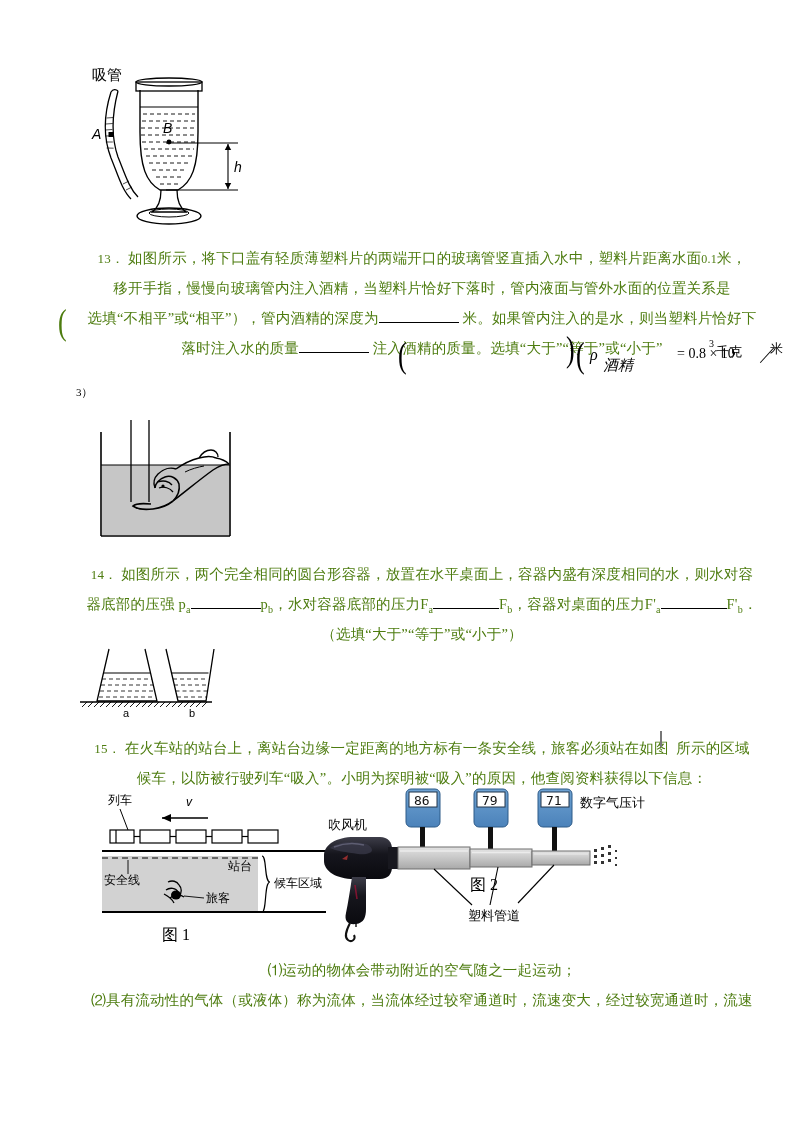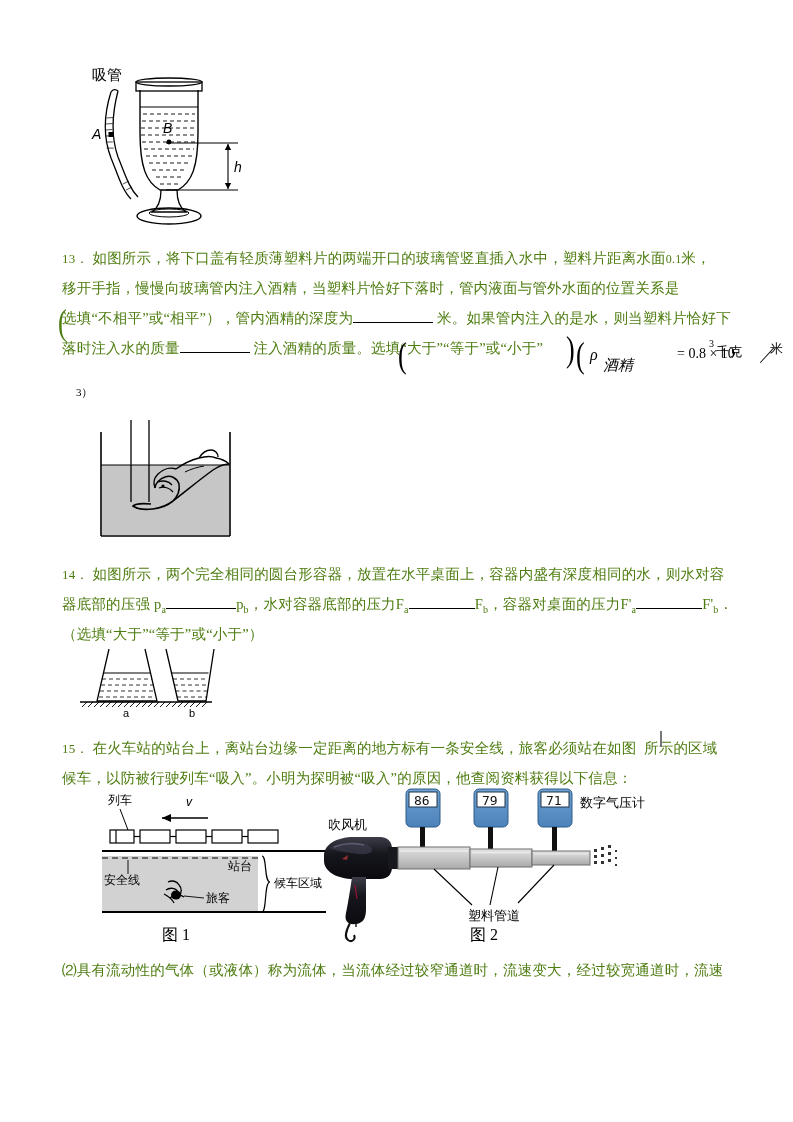--- a/index.html
+++ b/index.html
@@ -10,20 +10,21 @@
   body {
     font-family: "Liberation Serif", "DejaVu Serif", serif;
     color: #000000;
   }
   .page {
     position: relative;
     width: 793px;
     height: 1120px;
     background: #ffffff;
     overflow: hidden;
+    text-align: center;
   }
 
   
   .qtext {
     position: absolute;
     font-size: 14.5px;
     line-height: 40px;
     letter-spacing: 0.2px;
     color: #4d7c0f;
     white-space: nowrap;
@@ -412,21 +413,24 @@
 
       <g stroke="#000" stroke-width="1.1" fill="none">
         <line x1="112" y1="84" x2="150" y2="120"></line>
         <line x1="176" y1="82" x2="168" y2="120"></line>
         <line x1="232" y1="80" x2="196" y2="118"></line>
       </g>
       <text x="146" y="135" class="lbl-cn" style="font-size:13px">塑料管道</text>
     </svg>
   </div>
 
-  <div class="fig-caption" style="left:470px; top:925px;">图 2</div>
+  <div class="fig-caption" style="left:470px; top:875px;">图 2</div>
 
   <div class="qtext" style="left:62px; top:950px; width:720px;">
     <span class="qline">
+      <span>⑴运动的物体会带动附近的空气随之一起运动；</span>
+    </span>
+    <span class="qline">
       <span>⑵具有流动性的气体（或液体）称为流体，当流体经过较窄通道时，流速变大，经过较宽通道时，流速</span>
     </span>
   </div>
 
 </div>
 
 </body></html>

